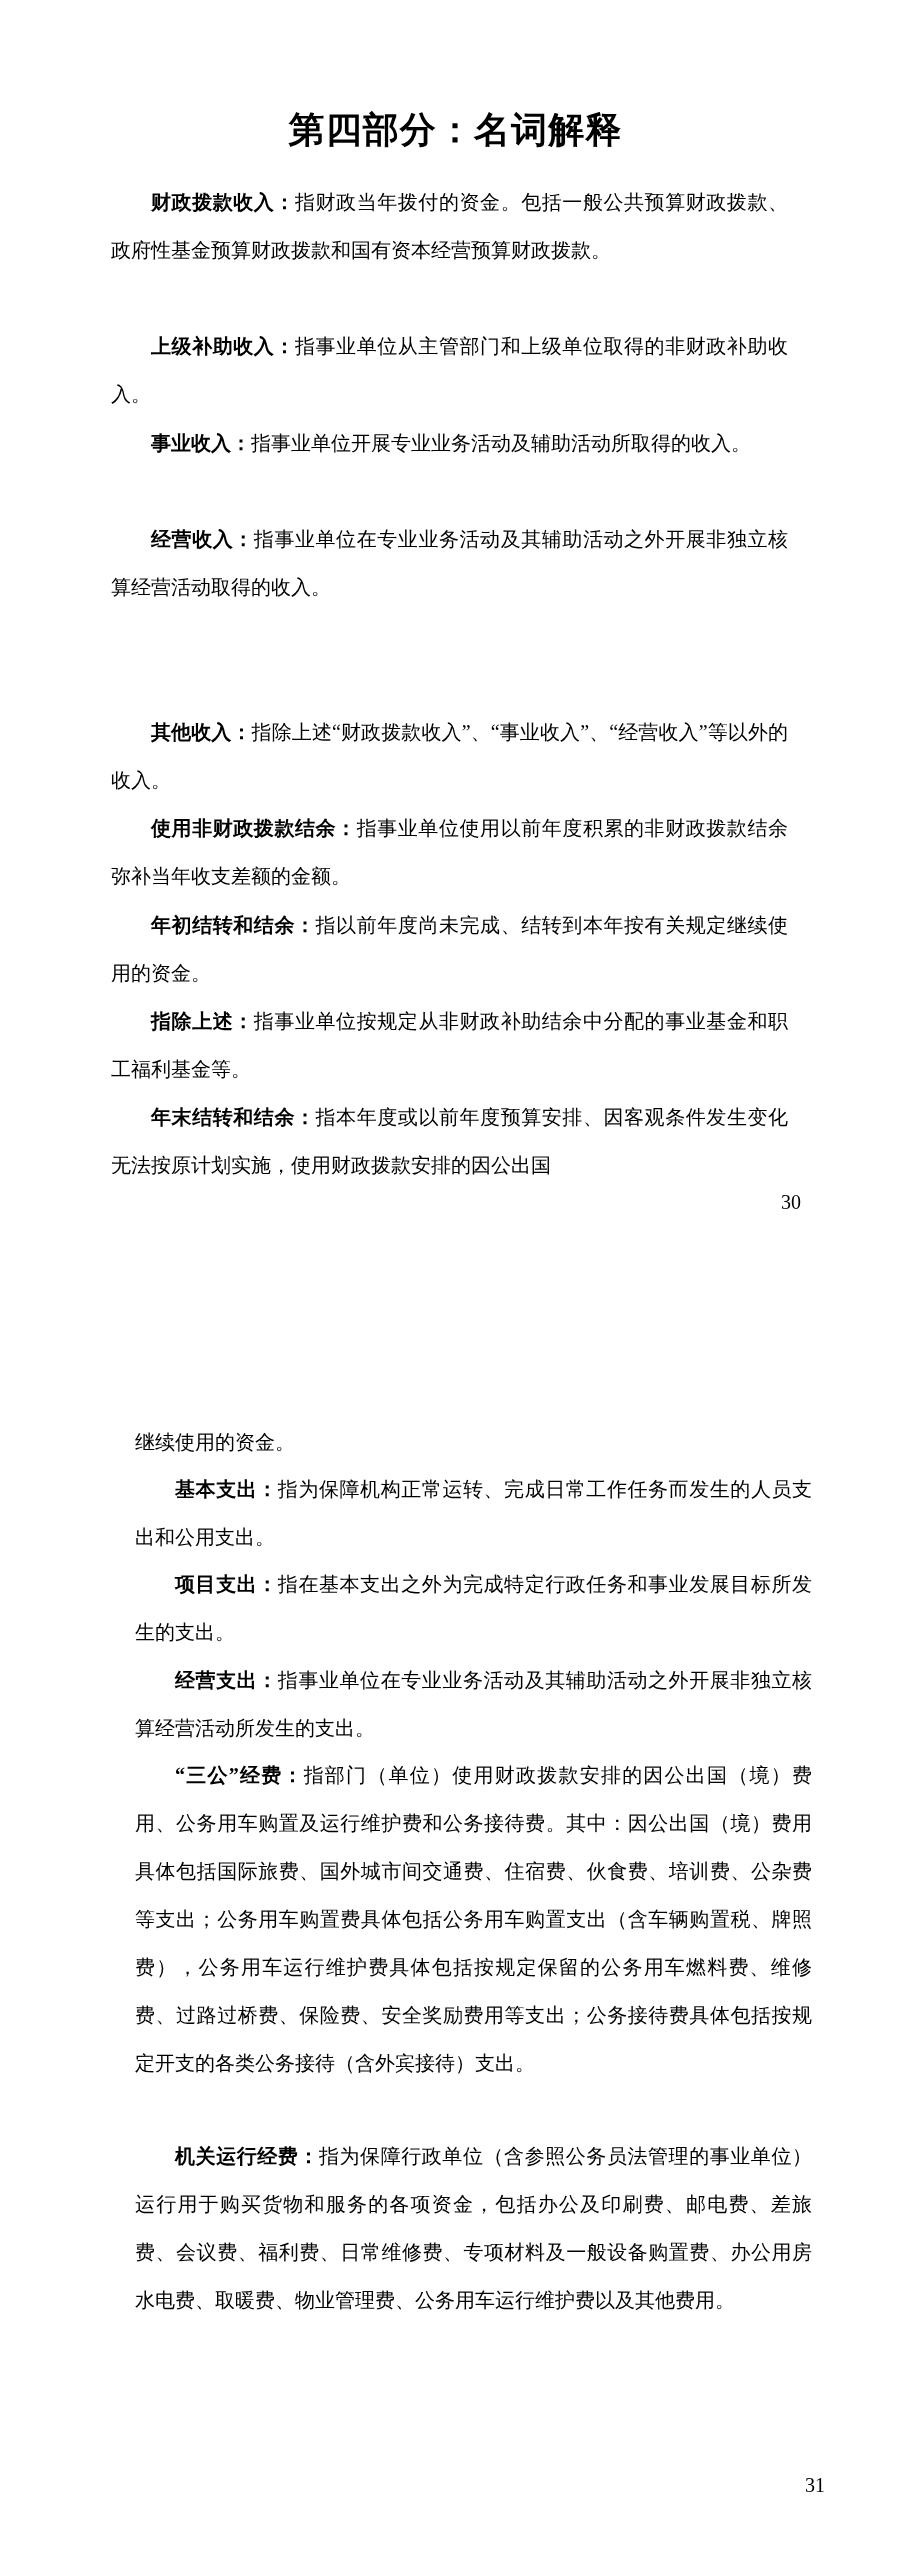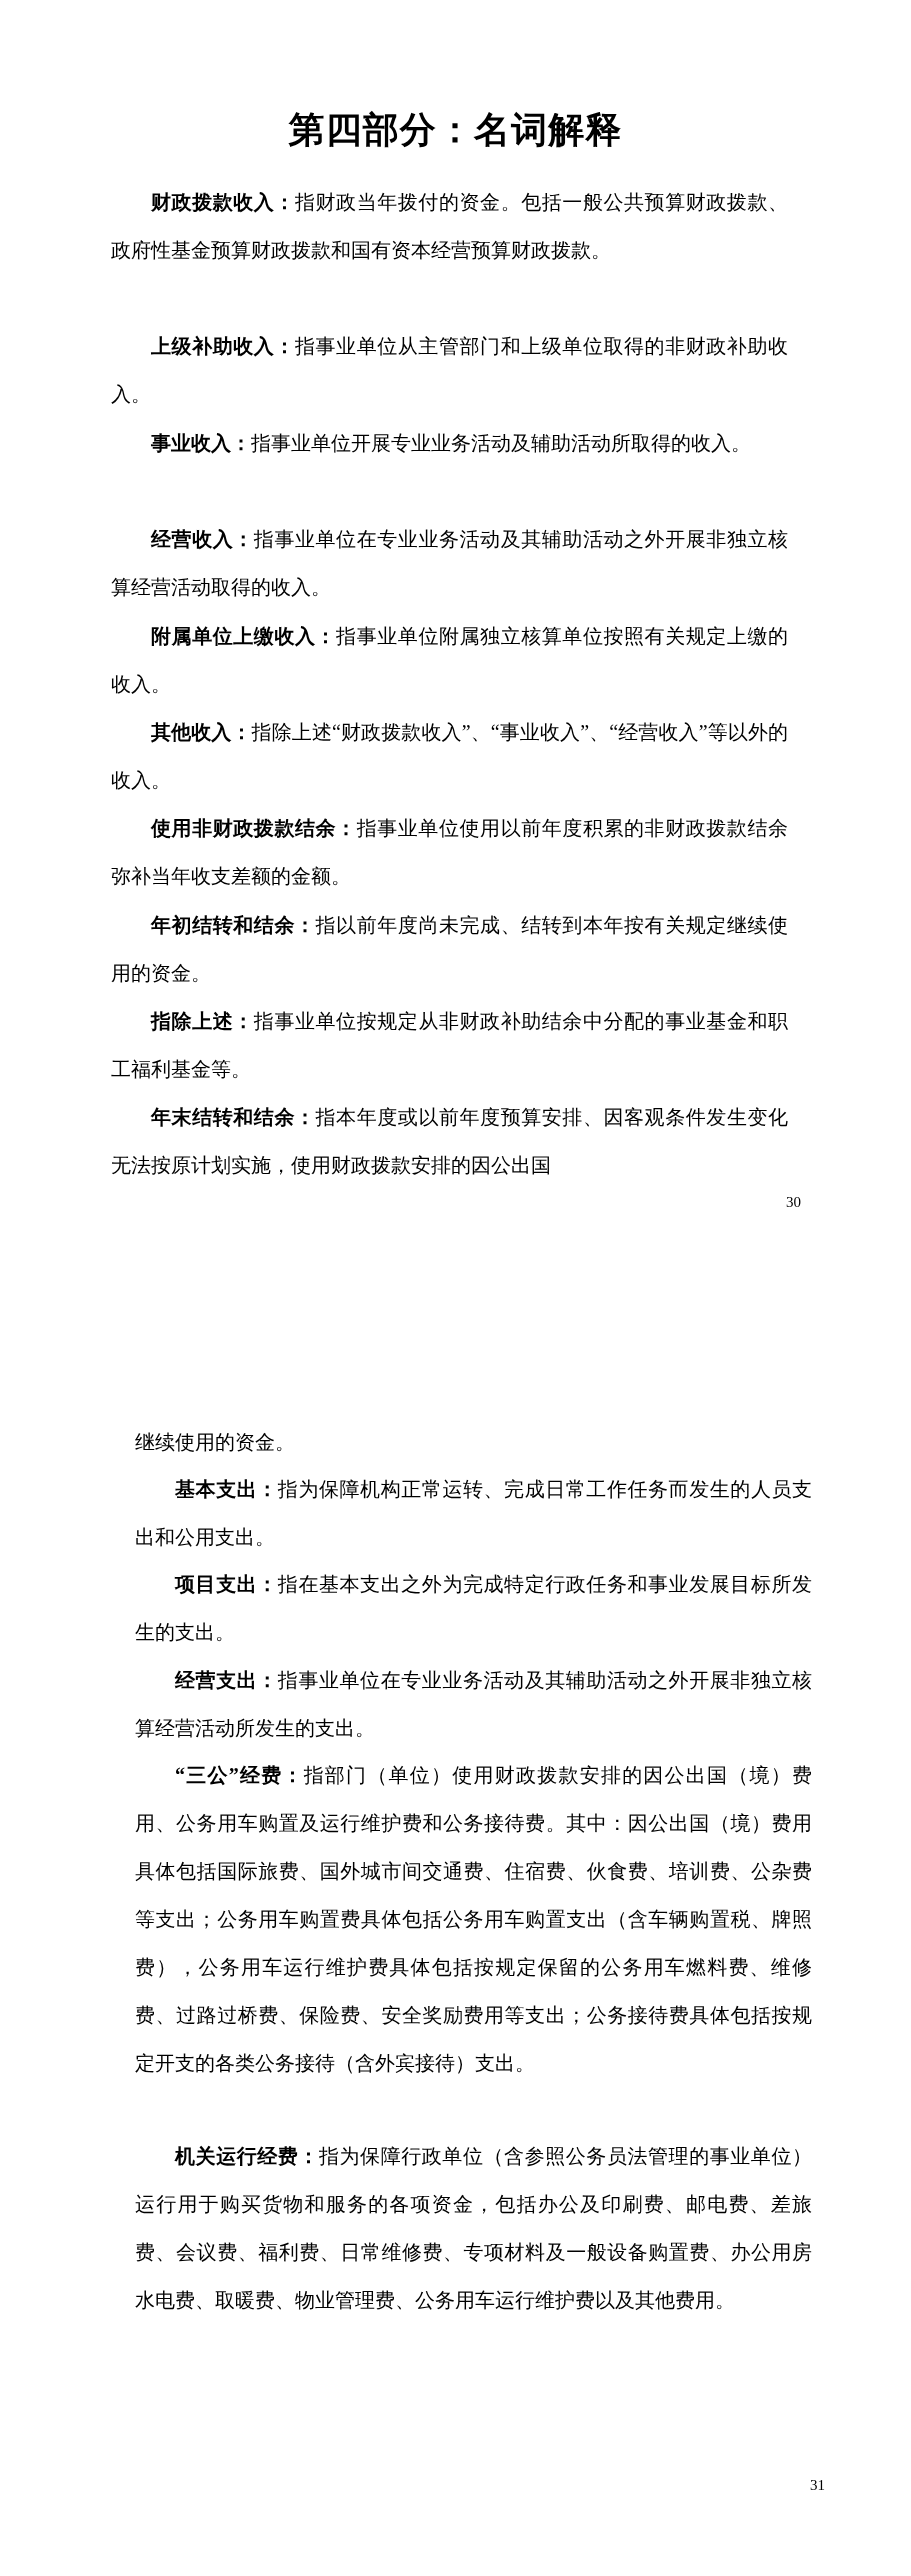--- a/index.html
+++ b/index.html
@@ -56,21 +56,21 @@
   .para b {
     font-weight: 700;
   }
   .carry {
     text-indent: 0;
   }
 
   .pagenum {
     position: absolute;
     right: 110px;
-    font-size: 15px;
+    font-size: 20px;
     line-height: 18.4px;
     text-align: right;
   }
   #page1 .pagenum { top: 1193px; }
   #page2 .pagenum { top: 1188px; }
 
   
   .p1-0  { top: 158px; }
   .p1-1  { top: 302px; }
   .p1-2  { top: 399px; }
@@ -100,21 +100,20 @@
     <div class="doc-title">第四部分：名词解释</div>
 
     <p class="para p1-0"><b>财政拨款收入：</b><span>指财政当年拨付的资金。包括一般公共预算财政拨款、政府性基金预算财政拨款和国有资本经营预算财政拨款。</span></p>
 
     <p class="para p1-1"><b>上级补助收入：</b><span>指事业单位从主管部门和上级单位取得的非财政补助收入。</span></p>
 
     <p class="para p1-2"><b>事业收入：</b><span>指事业单位开展专业业务活动及辅助活动所取得的收入。</span></p>
 
     <p class="para p1-3"><b>经营收入：</b><span>指事业单位在专业业务活动及其辅助活动之外开展非独立核算经营活动取得的收入。</span></p>
 
-    <p class="para p1-4"><b>附属单位上缴收入：</b><span>指事业单位附属独立核算单位按照有关规定上缴的收入。</span></p>
 
     <p class="para p1-5"><b>其他收入：</b><span>指除上述“财政拨款收入”、“事业收入”、“经营收入”等以外的收入。</span></p>
 
     <p class="para p1-6"><b>使用非财政拨款结余：</b><span>指事业单位使用以前年度积累的非财政拨款结余弥补当年收支差额的金额。</span></p>
 
     <p class="para p1-7"><b>年初结转和结余：</b><span>指以前年度尚未完成、结转到本年按有关规定继续使用的资金。</span></p>
 
     <p class="para p1-8"><b>指除上述：</b><span>指事业单位按规定从非财政补助结余中分配的事业基金和职工福利基金等。</span></p>
 
     <p class="para p1-9"><b>年末结转和结余：</b><span>指本年度或以前年度预算安排、因客观条件发生变化无法按原计划实施，使用财政拨款安排的因公出国</span></p>

